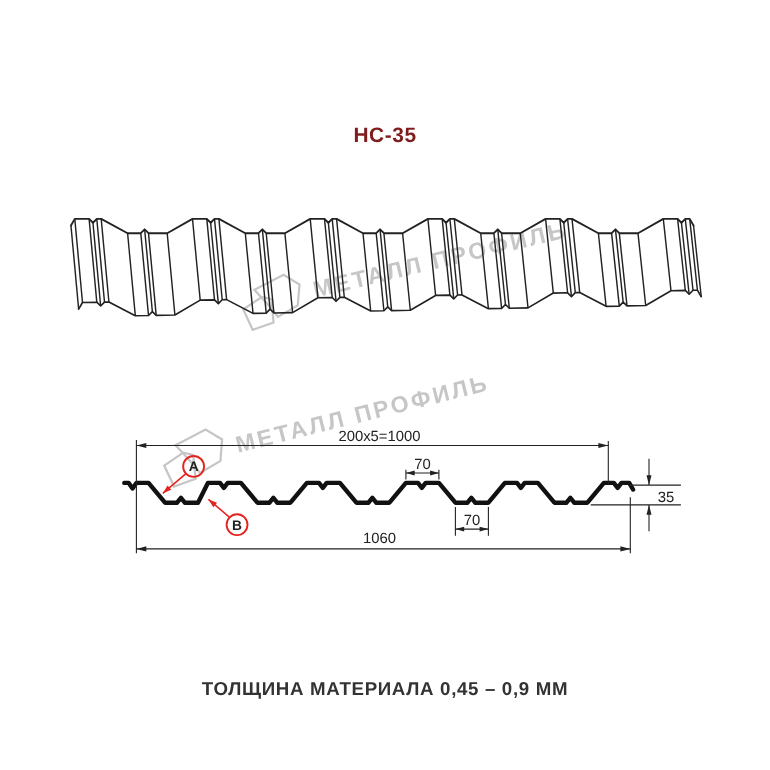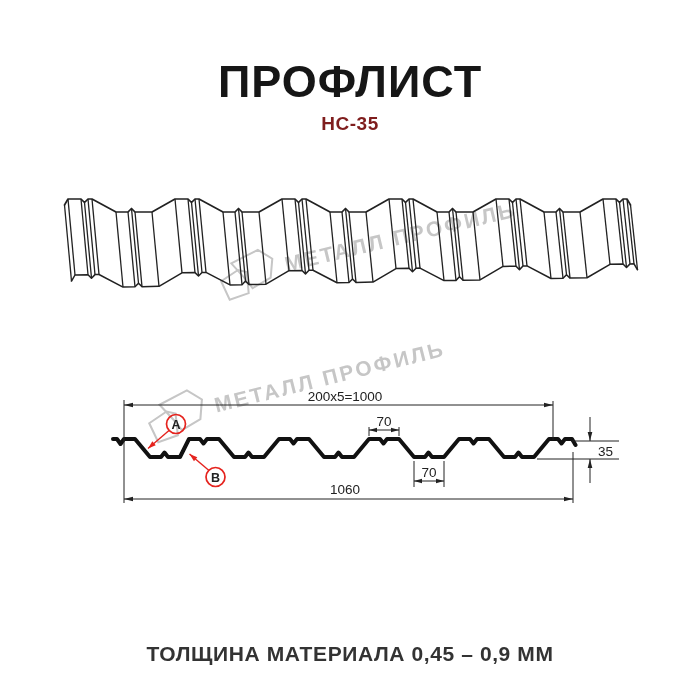--- a/index.html
+++ b/index.html
@@ -2,37 +2,36 @@
 <html><head>
 <meta charset="utf-8">
 <style>
   html,body{margin:0;padding:0;background:#fff;}
   .canvas{position:relative;width:700px;height:700px;background:#ffffff;overflow:hidden;
           font-family:"Liberation Sans",sans-serif;}
   .title{position:absolute;top:56px;left:0;width:100%;text-align:center;
          font-size:45px;font-weight:800;letter-spacing:1px;color:#161616;z-index:3;}
   .subtitle{position:absolute;top:113px;left:0;width:100%;text-align:center;
          font-size:19px;font-weight:700;letter-spacing:0.5px;color:#7f1d1d;z-index:3;}
-  .footer{position:absolute;top:642px;left:0;width:100%;text-align:center;
-         font-size:21px;font-weight:600;letter-spacing:0.6px;color:#333;z-index:3;}
+  .footer{position:absolute;top:617px;left:0;width:100%;text-align:center;
+         font-size:17px;font-weight:600;letter-spacing:0.6px;color:#333;z-index:3;}
   .wm{position:absolute;z-index:1;display:flex;align-items:center;gap:9px;
       transform-origin:left center;color:#c6c6c6;}
   .wm-text{font-size:21px;font-weight:700;letter-spacing:2.5px;white-space:nowrap;}
   .wm1{left:218px;top:258px;transform:rotate(-13.5deg);}
   .wm2{left:146px;top:398px;transform:rotate(-14deg);}
   #drawing{position:absolute;left:0;top:0;z-index:2;}
   #drawing text{font-family:"Liberation Sans",sans-serif;font-size:13.5px;fill:#222;}
   #drawing text.callout-letter{font-size:12.5px;font-weight:700;}
 </style>
 </head>
 <body>
 
 <div class="canvas">
 
-  <div class="title">ПРОФЛИСТ</div>
   <div class="subtitle">НС-35</div>
 
   <div class="wm wm1" style="color: rgb(198, 198, 198);">
     <svg width="60" height="46" viewBox="0 0 60 46">
       <path d="M 17 9 L 46 2 L 58 14 L 52 32 L 32 38 L 28 29 Z" fill="none" stroke="currentColor" stroke-width="2"></path>
       <path d="M 3 24 L 22 17 L 30 21 L 27 42 L 7 44 Z" fill="none" stroke="currentColor" stroke-width="2"></path>
     </svg>
     <span class="wm-text">МЕТАЛЛ ПРОФИЛЬ</span>
   </div>
 

